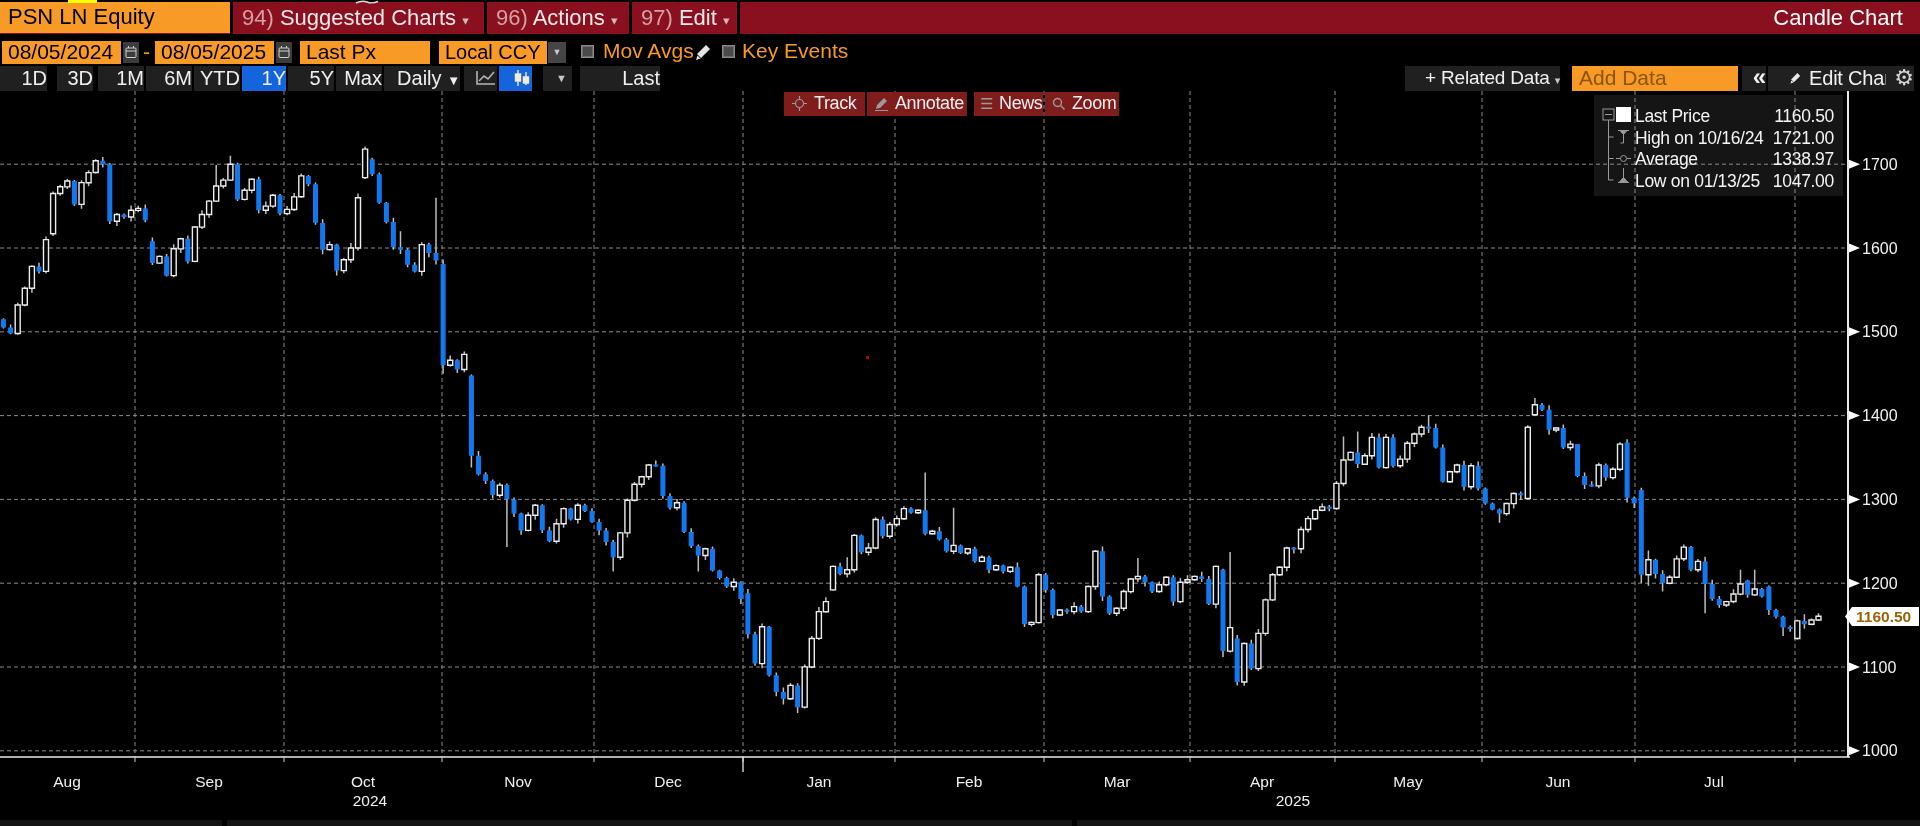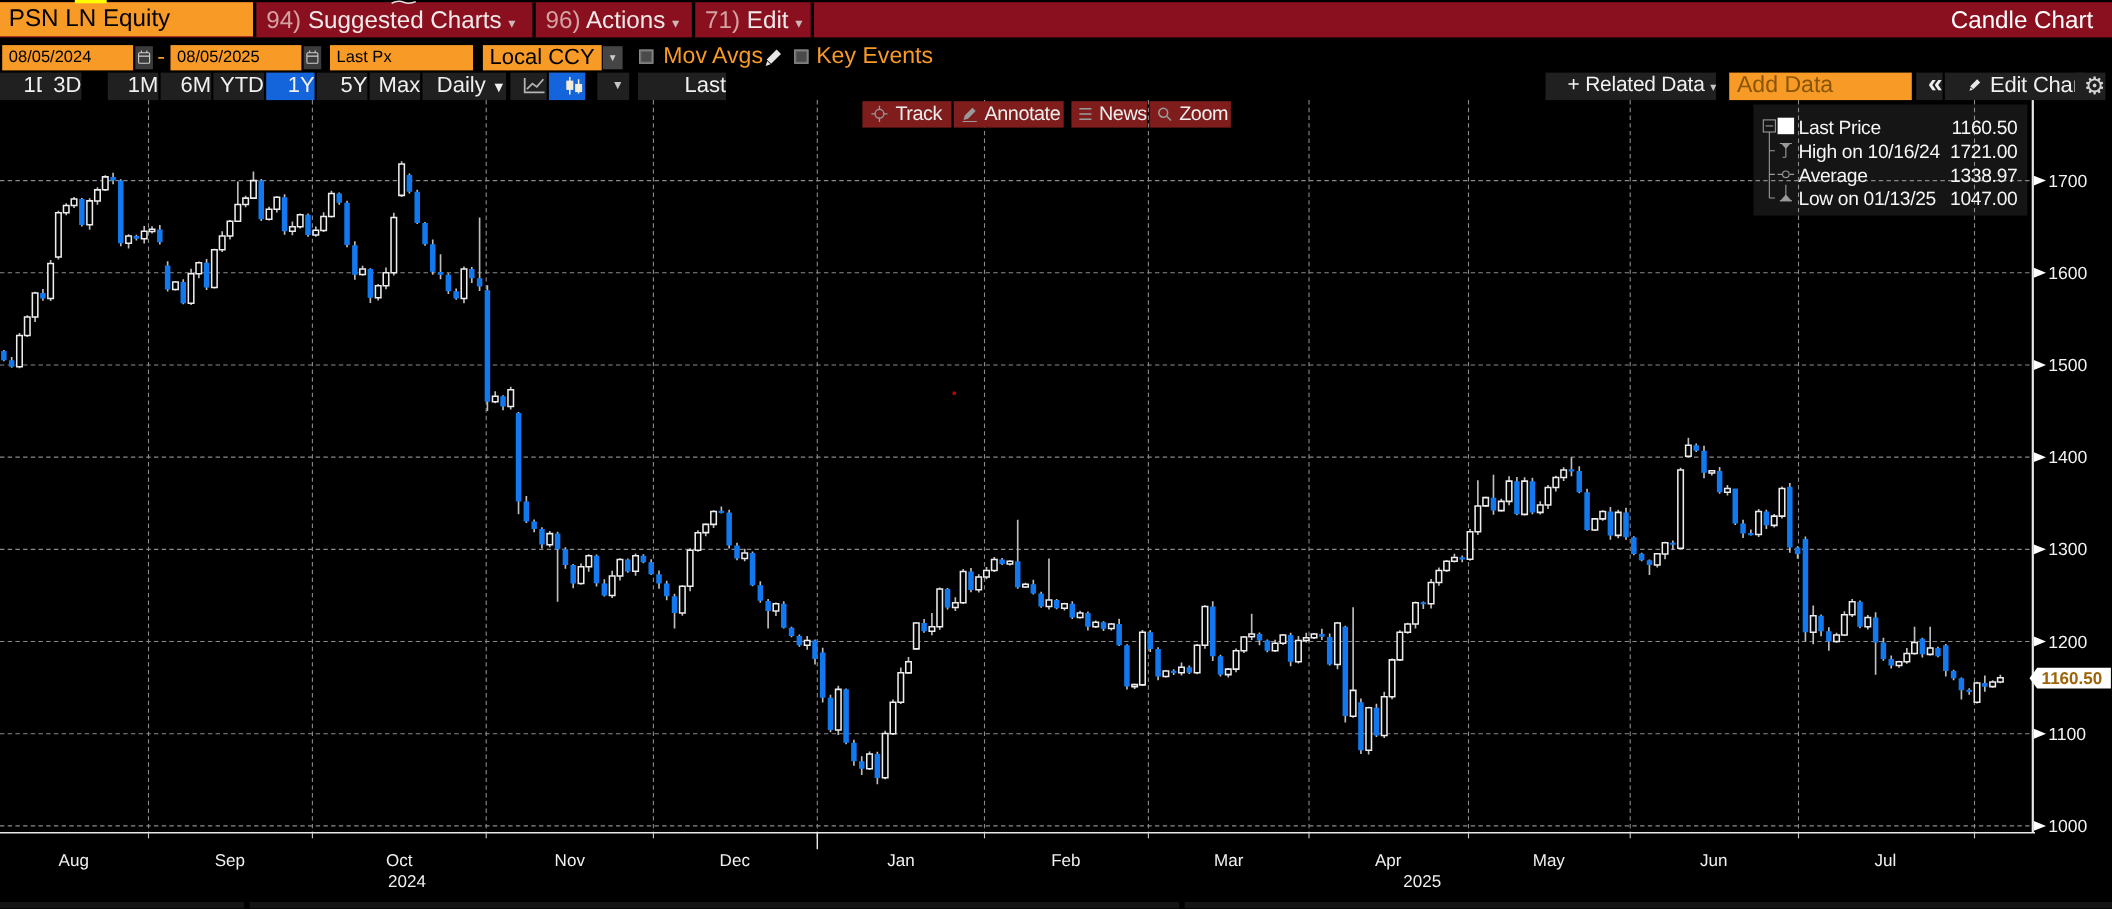--- a/index.html
+++ b/index.html
@@ -5,21 +5,21 @@
 html,body{width:1920px;height:826px;background:#000;overflow:hidden;font-family:"Liberation Sans",sans-serif;position:relative}
 .abs{position:absolute}
 .row1{left:0;top:2px;width:1920px;height:32px;background:#8a0f1f}
 .psn{left:0;top:2px;width:230px;height:31px;background:#f79a26;color:#000000;font-size:22px;line-height:30px;padding-left:8px}
 .m{color:#f2eaea;font-size:22px;line-height:32px;white-space:nowrap}
 .num{color:#d4a2a2}
 .car{color:#cdb7b7;font-size:13px}
 .ybar{left:68px;top:0;width:29px;height:3px;background:#ff0}
 .sep{top:2px;width:3px;height:32px;background:#000}
 .cc{top:2px;color:#fff;font-size:22px;line-height:32px}
-.obox{top:41px;height:23px;background:#f79a26;color:#000;font-size:15px;line-height:22px;padding-left:6px}
+.obox{top:41px;height:23px;background:#f79a26;color:#000;font-size:21px;line-height:22px;padding-left:6px}
 .cal{top:42px;width:16px;height:21px;background:#3c3c3c;color:#cfcfcf}
 .chk{top:45px;width:13px;height:13px;background:#6b6b6b;border:1px solid #8a8a8a}
 .chk:after{content:"";position:absolute;left:1px;top:1px;width:9px;height:9px;background:#4a4a4a}
 .amb{top:39px;color:#f79a26;font-size:21px}
 .tb{top:66px;height:25px;background:#202020;color:#f0f0f0;font-size:20px;line-height:24px;text-align:right}
 .tbb{background:#1464dc}
 .flt{top:92px;height:24px;background:#7f1d1d;color:#eee;font-size:18px;line-height:23px;letter-spacing:-0.4px;white-space:nowrap;overflow:hidden}
 .ic{color:#9a9a9a}
 #chart{position:absolute;left:0;top:0}
 .flt svg,.tb svg{position:static}
@@ -119,21 +119,21 @@
 </svg>
 
 <div class="abs row1"></div>
 <div class="abs psn">PSN LN Equity</div>
 <div class="abs ybar"></div>
 <div class="abs sep" style="left:230px"></div>
 <div class="abs m" style="left:242px;top:2px"><span class="num">94)</span> Suggested Charts <span class="car">▾</span></div>
 <div class="abs sep" style="left:484px"></div>
 <div class="abs m" style="left:496px;top:2px"><span class="num">96)</span> Actions <span class="car">▾</span></div>
 <div class="abs sep" style="left:629px"></div>
-<div class="abs m" style="left:641px;top:2px"><span class="num">71)</span> Edit <span class="car">▾</span></div>
+<div class="abs m" style="left:641px;top:2px"><span class="num">97)</span> Edit <span class="car">▾</span></div>
 <div class="abs sep" style="left:737px"></div>
 <div class="abs cc" style="right:17px">Candle Chart</div>
 <svg class="abs" style="left:355px;top:0" width="24" height="4" viewBox="0 0 24 4">
     <path d="M1 3Q7 0 12 2T23 1.5" stroke="#ddd" stroke-width="1.4" fill="none"></path>
   </svg>
 
 <div class="abs obox" style="left:2px;width:119px">08/05/2024</div>
 <div class="abs cal" style="left:123px"><svg width="16" height="21" viewBox="0 0 16 21">
       <g stroke="#d0d0d0" fill="none">
         <rect x="3" y="6" width="10" height="9.5" rx="1"></rect>
@@ -153,21 +153,21 @@
 <div class="abs" style="left:548px;top:42px;width:18px;height:21px;background:#454545;color:#c9c9c9;text-align:center;font-size:9px;line-height:21px">▼</div>
 <div class="abs chk" style="left:581px"></div>
 <div class="abs amb" style="left:603px">Mov Avgs</div>
 <div class="abs" style="left:694px;top:42px"><svg width="20" height="20" viewBox="0 0 20 20">
       <path fill="#e5e5e5" d="M12 3l4 4l-9 9l-4-4zM2 18l1.5-4.5l3 3z"></path>
     </svg></div>
 <div class="abs chk" style="left:722px"></div>
 <div class="abs amb" style="left:742px">Key Events</div>
 
 <div class="abs tb" style="left:0;width:47px">1D</div>
-<div class="abs tb" style="left:38px;width:36px">3D</div>
+<div class="abs tb" style="left:57px;width:36px">3D</div>
 <div class="abs tb" style="left:98px;width:46px">1M</div>
 <div class="abs tb" style="left:146px;width:46px">6M</div>
 <div class="abs tb" style="left:194px;width:46px">YTD</div>
 <div class="abs tb tbb" style="left:242px;width:44px">1Y</div>
 <div class="abs tb" style="left:288px;width:46px">5Y</div>
 <div class="abs tb" style="left:336px;width:46px">Max</div>
 <div class="abs tb" style="left:384px;width:76px">Daily <span style="font-size:13px">▼</span></div>
 <div class="abs tb" style="left:464px;width:33px"><svg width="22" height="18" viewBox="0 0 22 18" style="margin-top:3px">
       <path stroke="#b5b5b5" fill="none" stroke-width="1.6" d="M2 2v13h18M4 12l5-5l4 3l6-7"></path>
     </svg></div>

